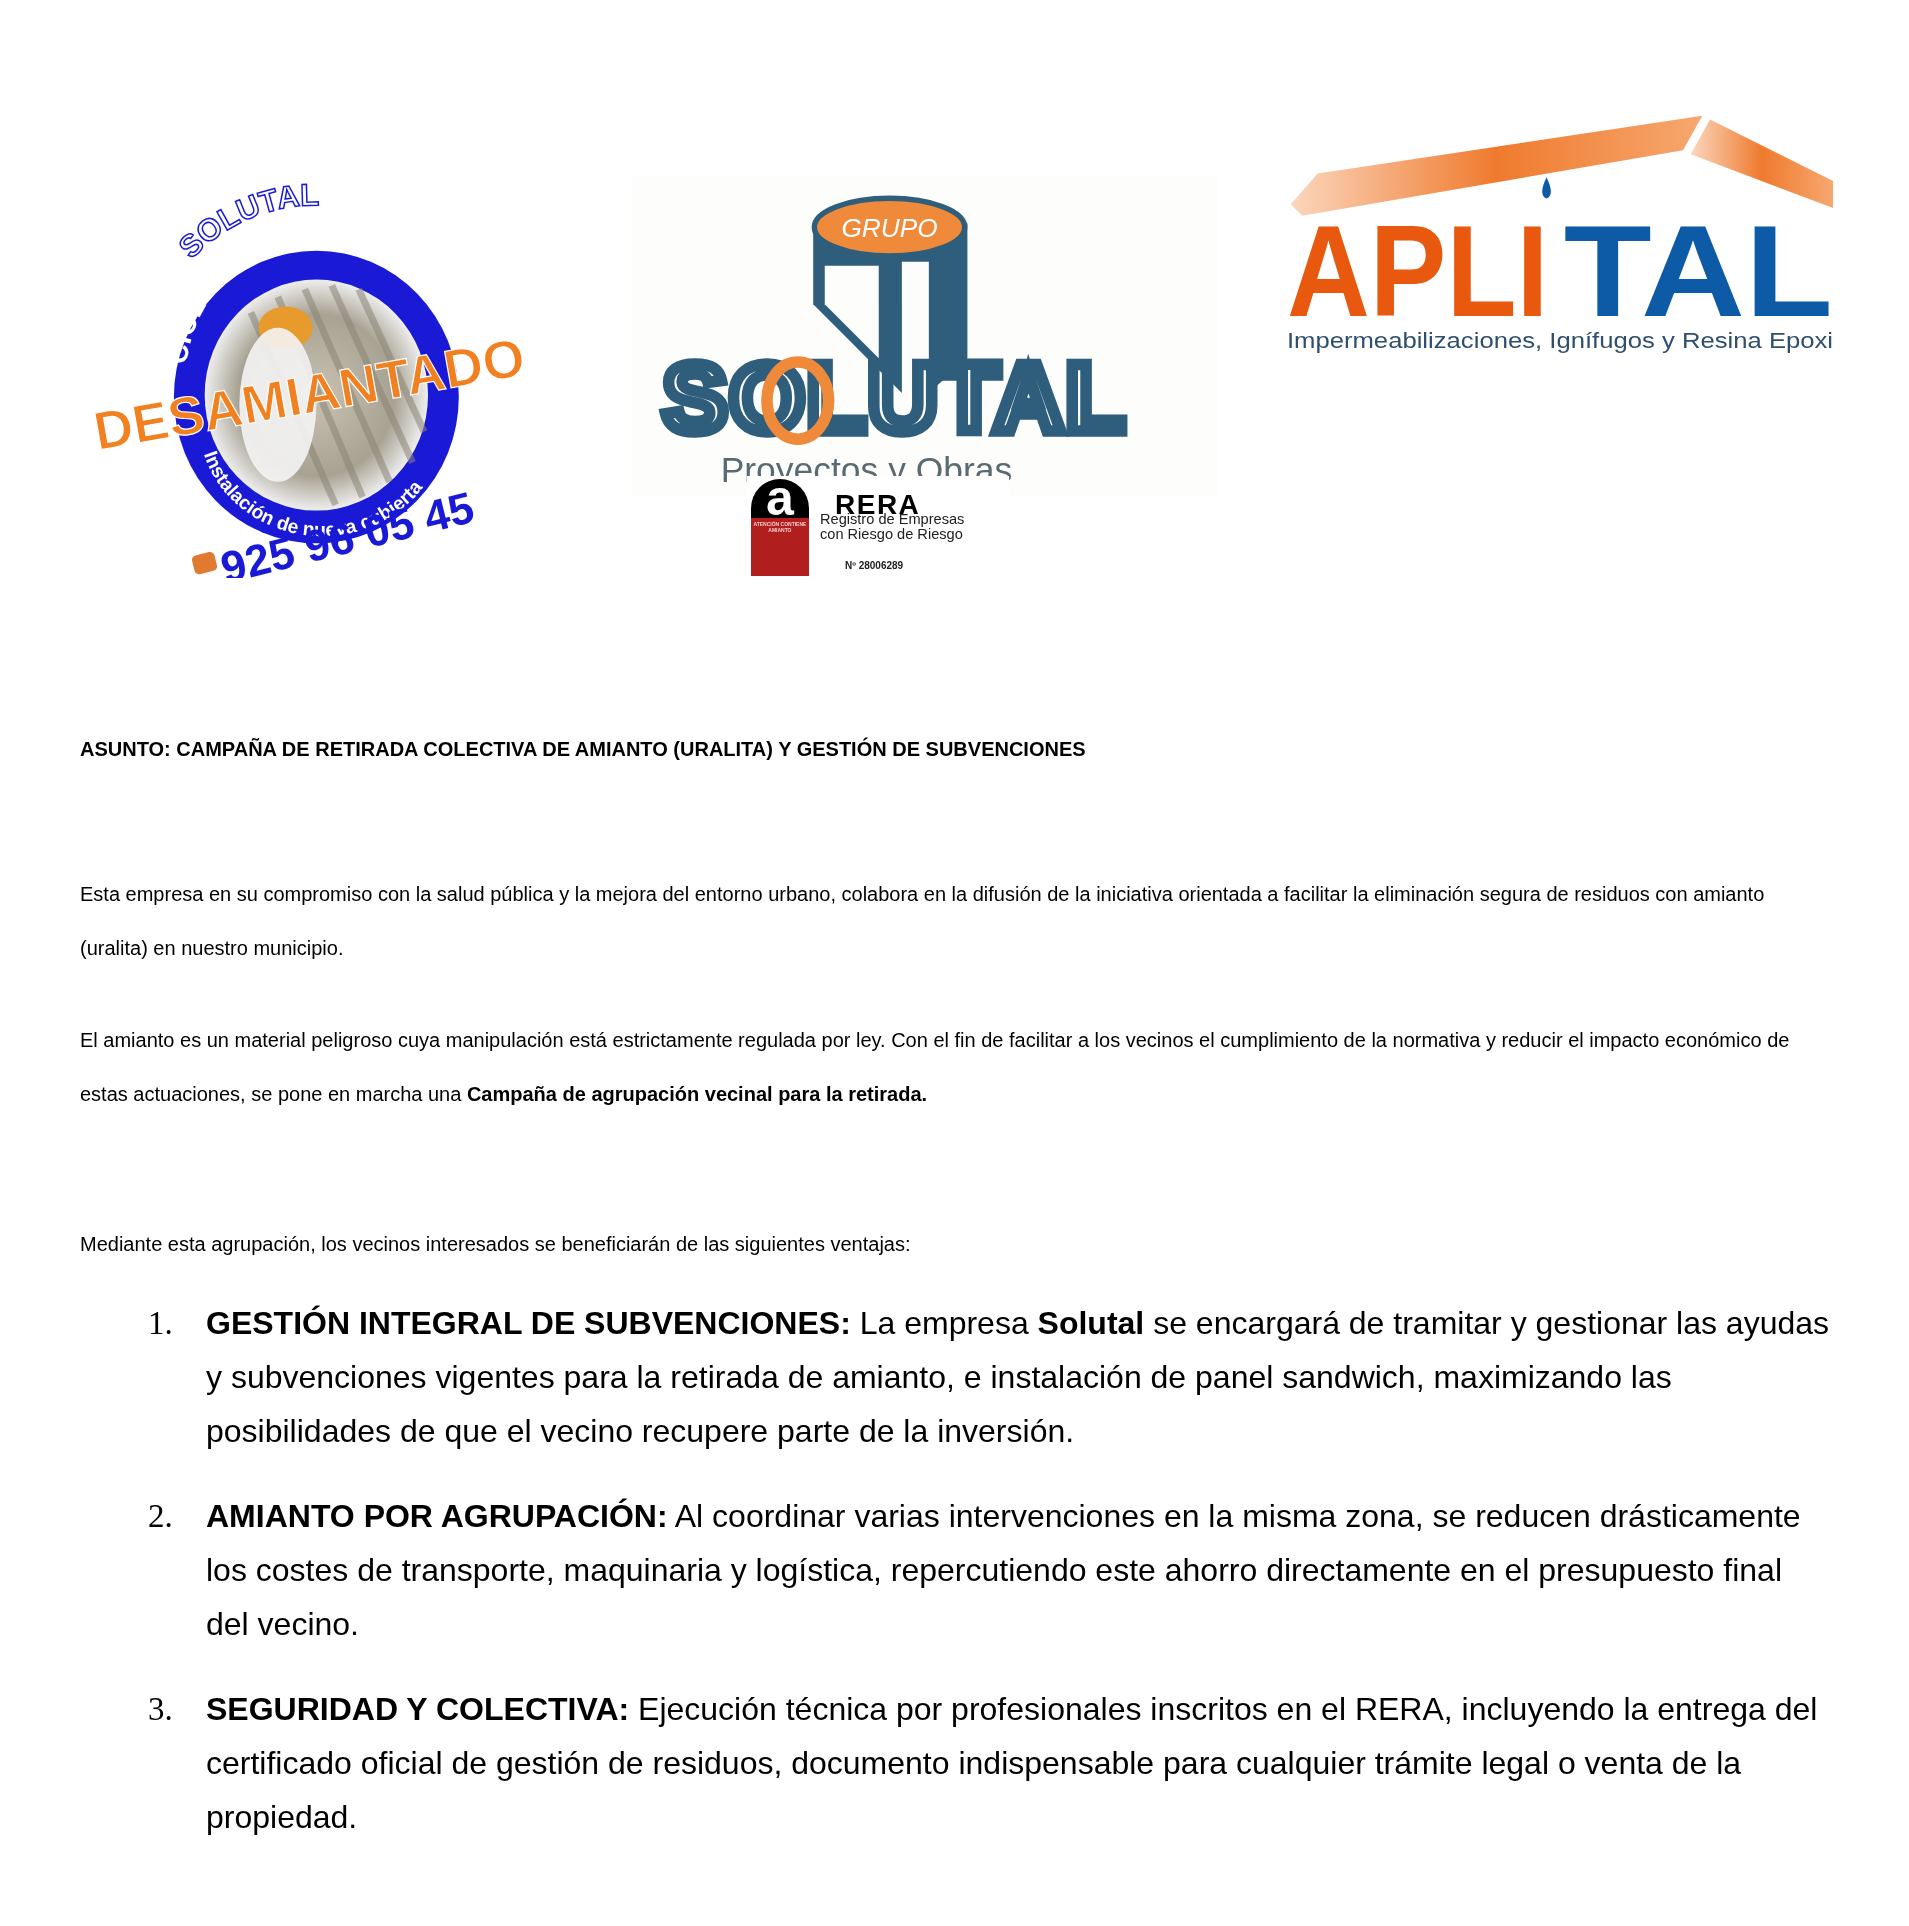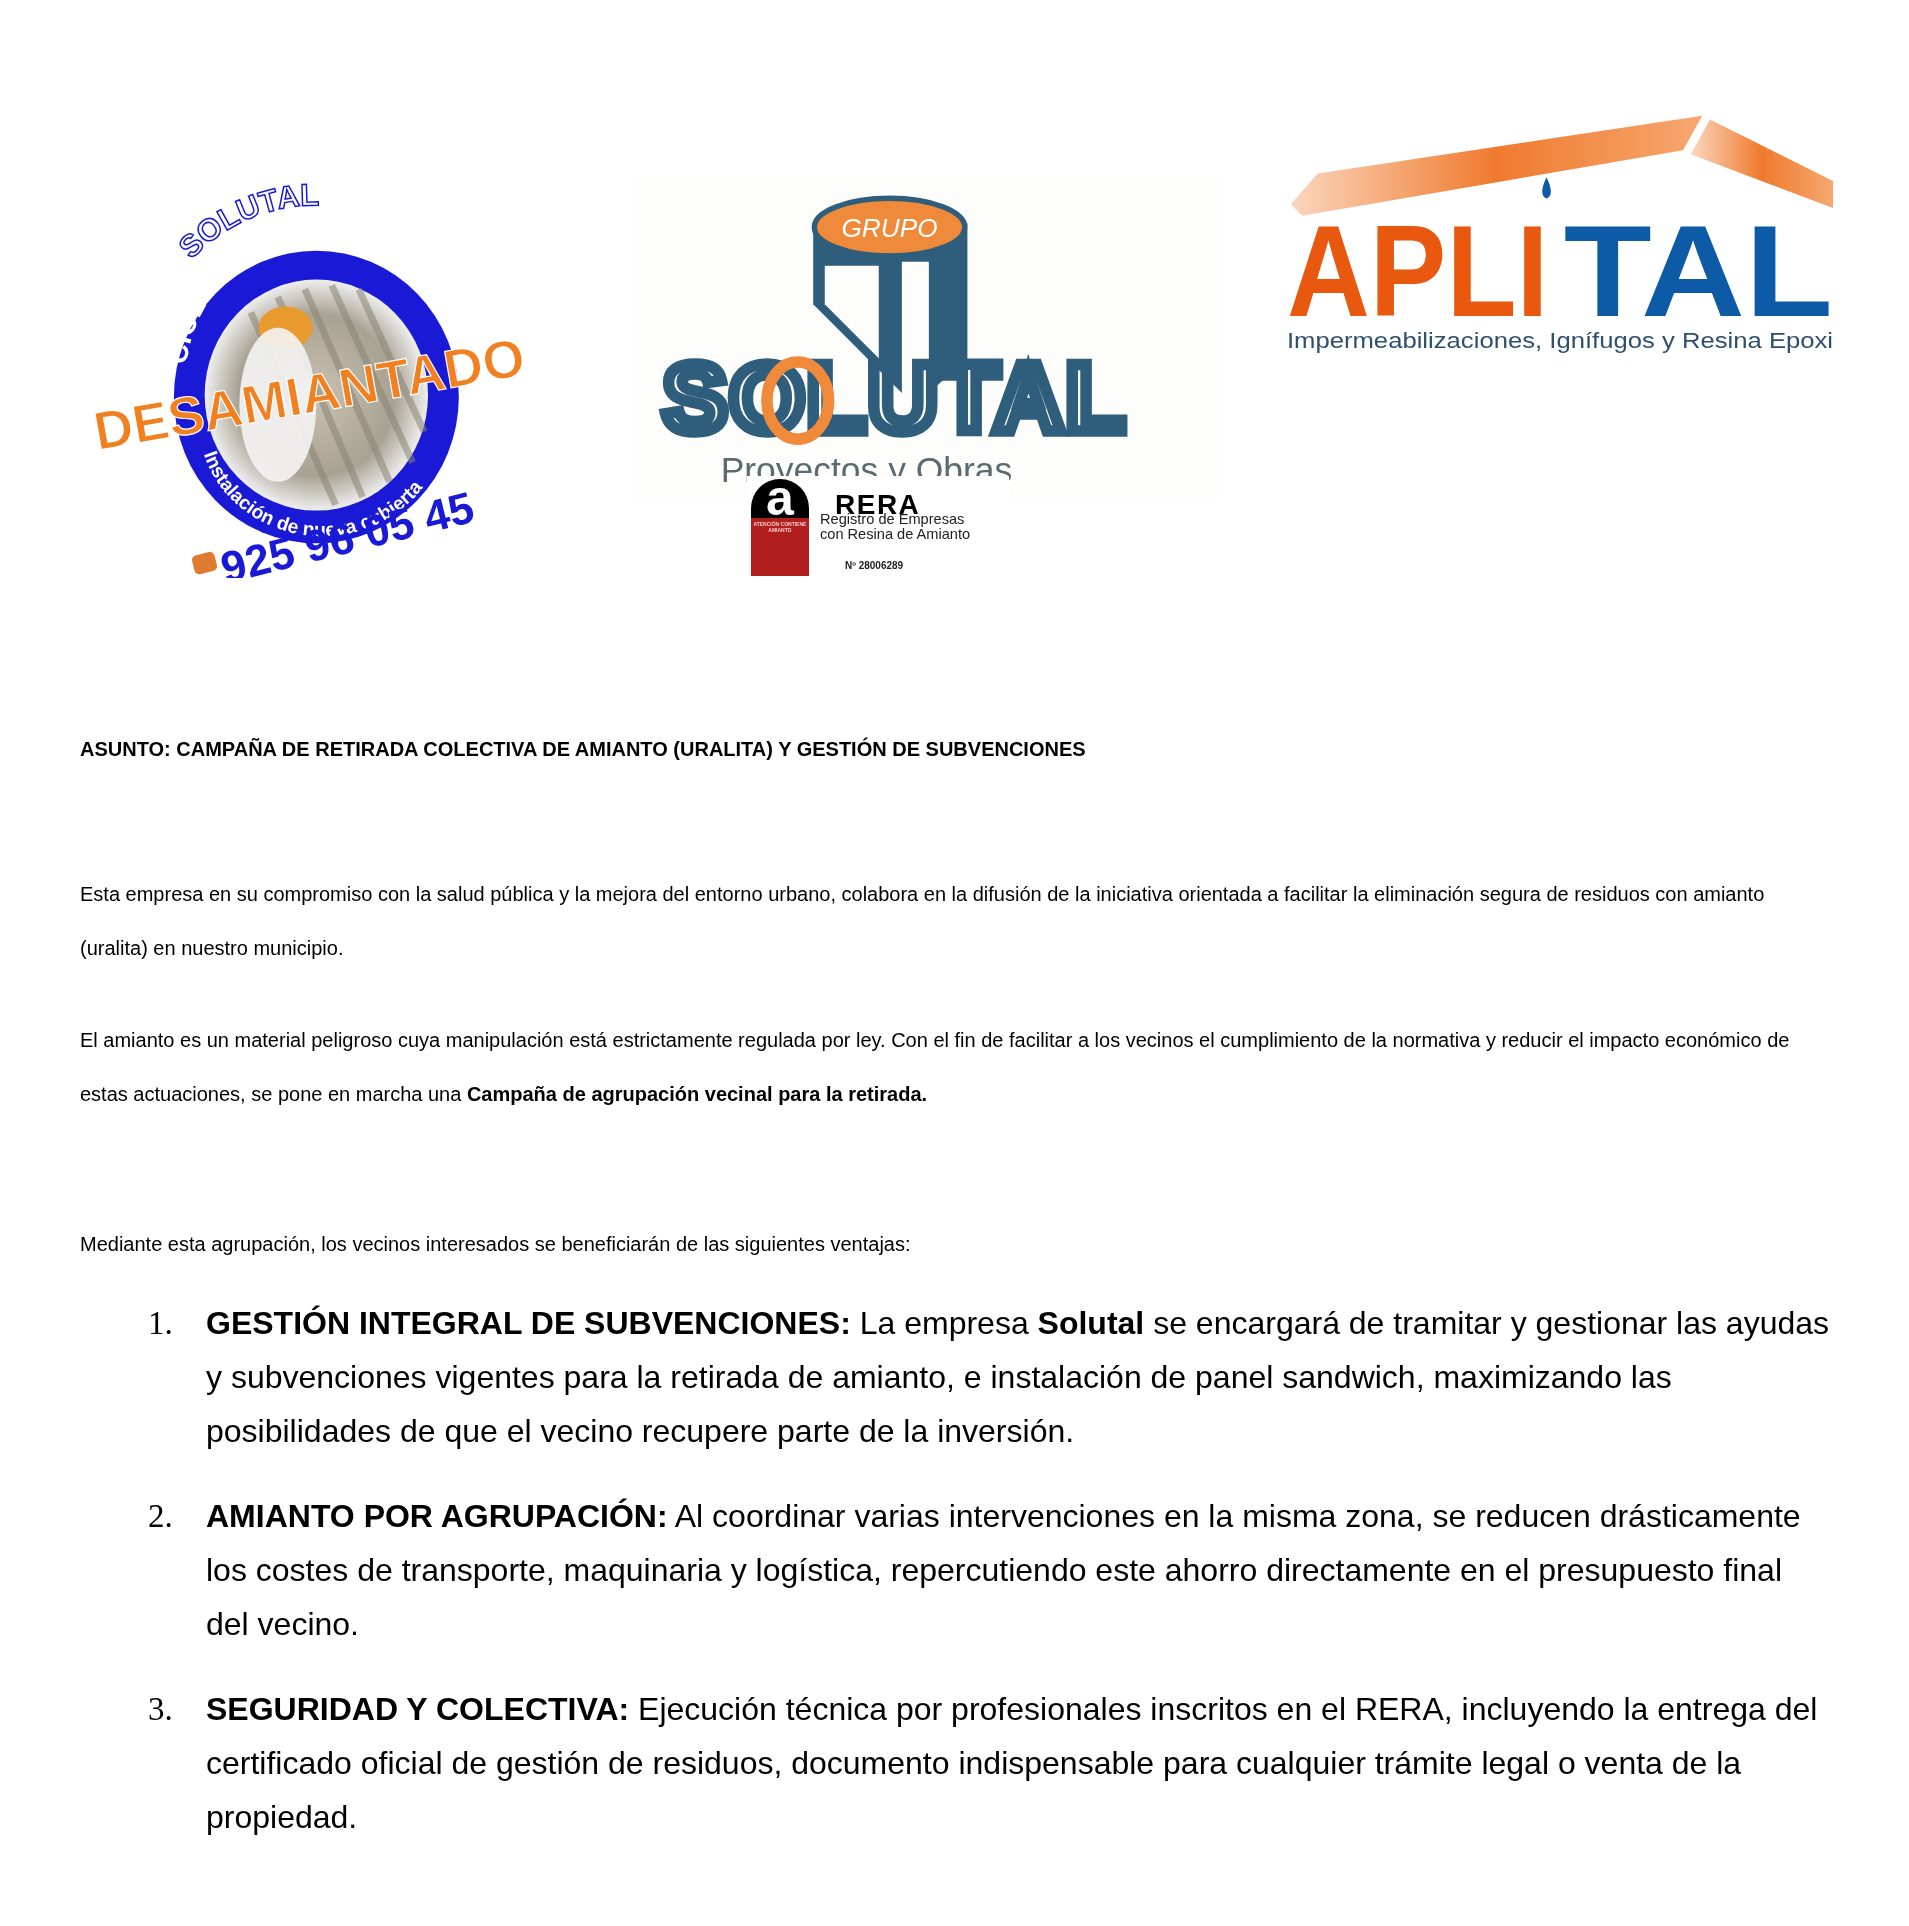--- a/index.html
+++ b/index.html
@@ -106,21 +106,21 @@
 </div>
 
 <div class="rera">
   <div class="rera-a">
     <div class="top">a</div>
     <div class="bot">ATENCIÓN CONTIENE AMIANTO</div>
   </div>
   <div class="rera-title">RERA</div>
   <div class="rera-sub">
     <div>Registro de Empresas</div>
-    <div>con Resina de Amianto</div>
+    <div>con Riesgo de Riesgo</div>
   </div>
   <div class="rera-num">Nº 28006289</div>
 </div>
 
 <div class="logo3">
   <svg viewBox="0 0 1460 650">
     <defs>
       <linearGradient id="roof" x1="0" x2="1" y1="0" y2="0">
         <stop offset="0%" stop-color="#fbd6bd"></stop>
         <stop offset="50%" stop-color="#ef7a2e"></stop>

